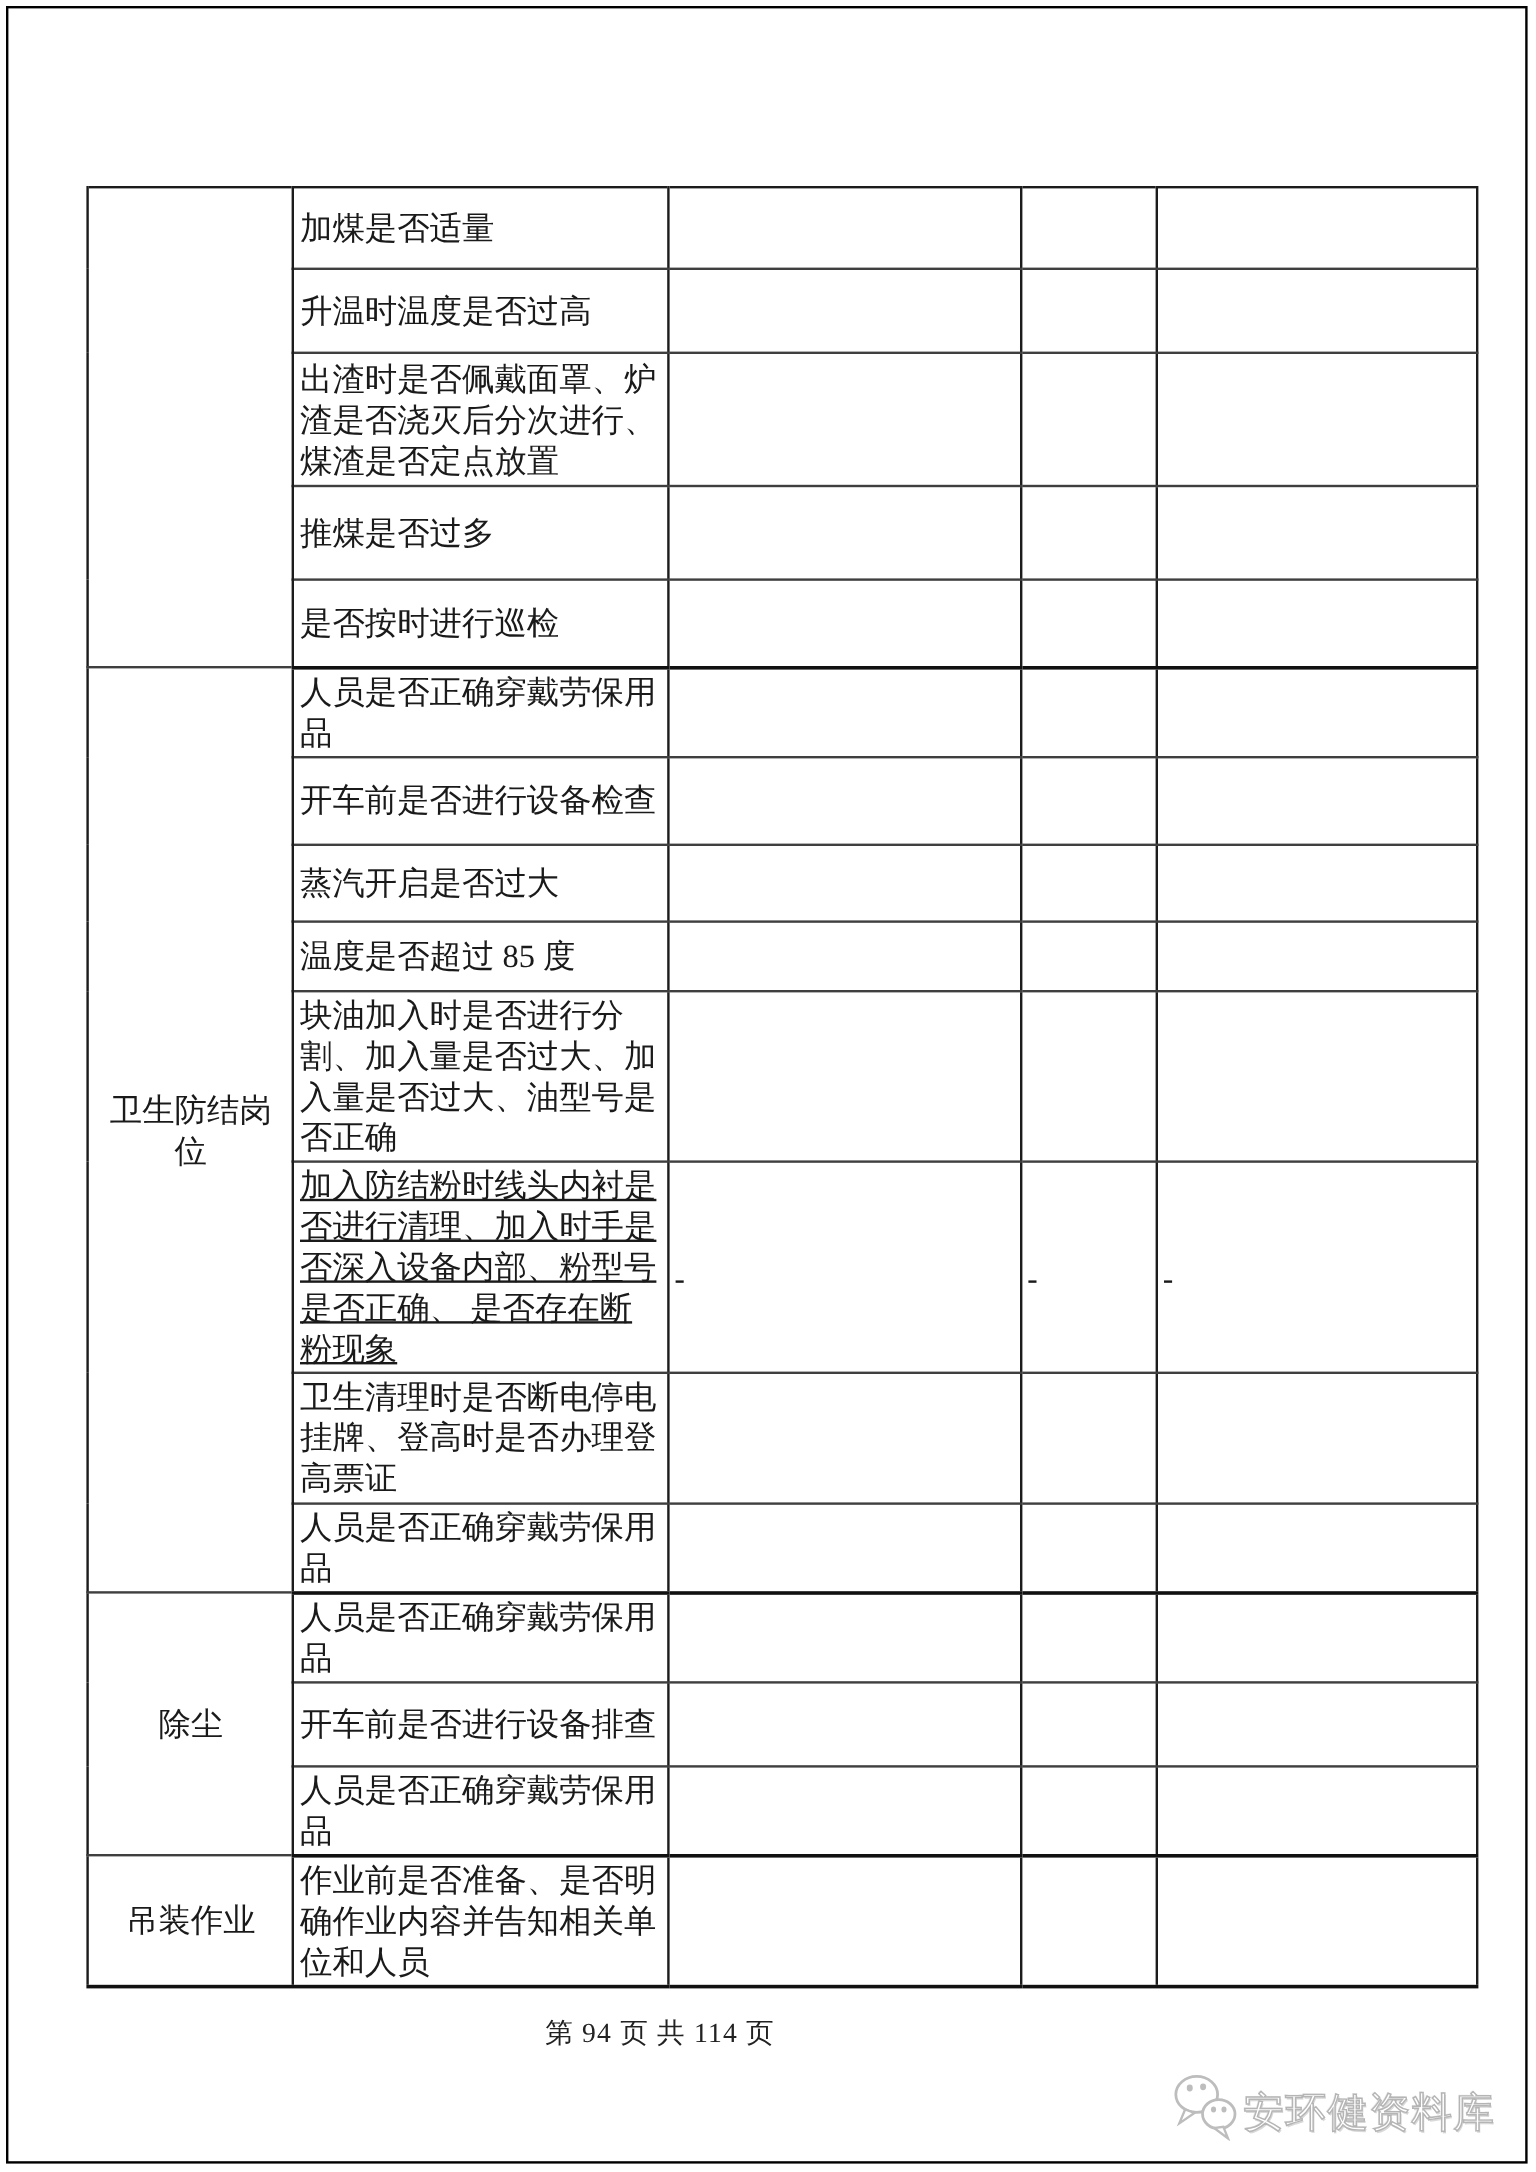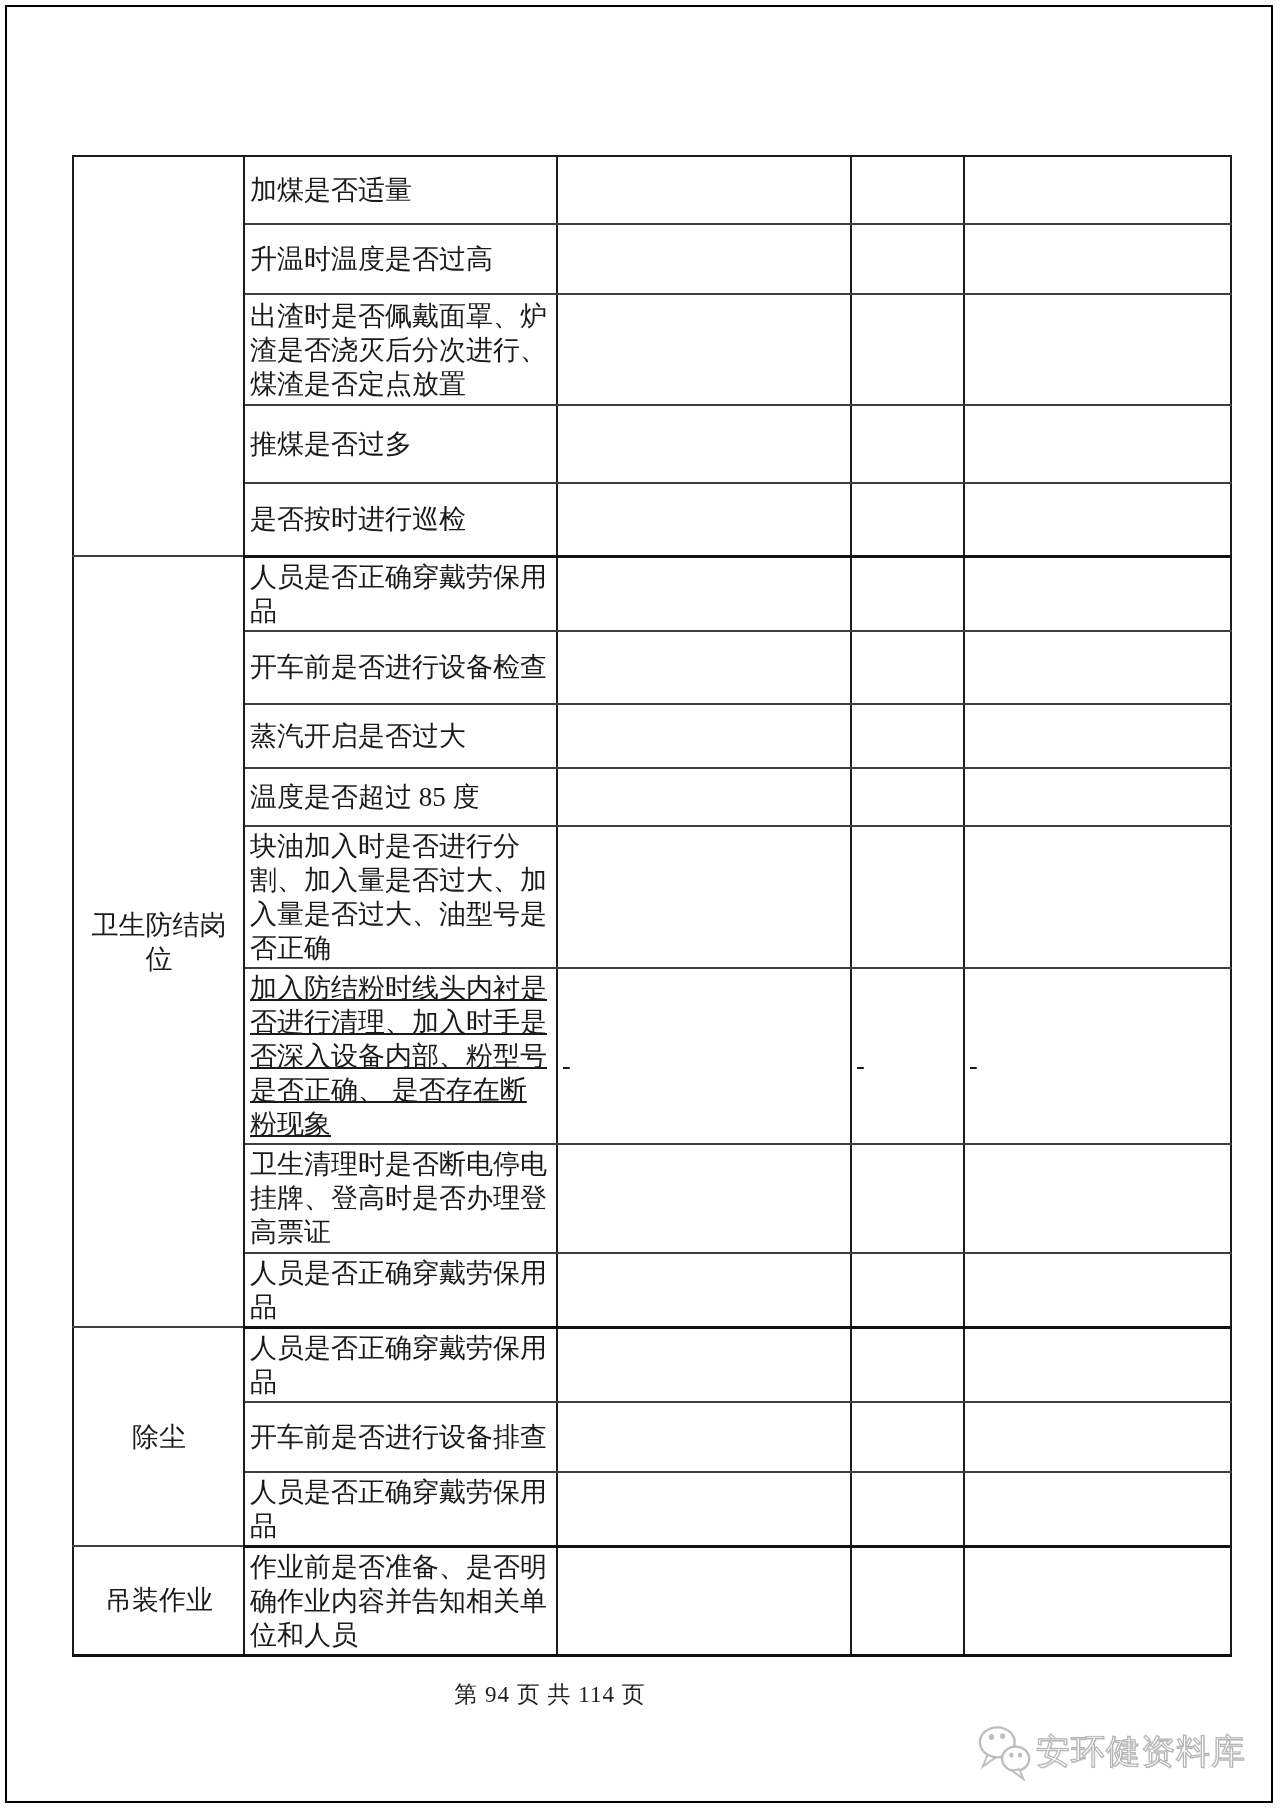--- a/index.html
+++ b/index.html
@@ -34,21 +34,21 @@
   td.cat{text-align:center;padding:2px 2px;margin-top:44px;}
   td.item{text-align:left;}
   
   .footer{
     position:absolute;left:0;top:1679px;width:1100px;
     text-align:center;font-size:23px;color:#222;letter-spacing:1px;
   }
   
   .watermark{
     position:absolute;right:34px;top:1720px;height:64px;
-    display:flex;align-items:center;gap:2px;
+    display:flex;align-items:flex-end;gap:2px;
   }
   .watermark .wm-text{
     font-size:34px;letter-spacing:1px;white-space:nowrap;
     color:#ffffff;
     -webkit-text-stroke:1.2px #b5b5b5;
     text-shadow:1px 1px 0 #d9d9d9, -1px -1px 0 #efefef;
     font-family:"Liberation Sans","DejaVu Sans",sans-serif;
   }
   .wm-icon{width:58px;height:58px;flex:0 0 auto;}
 </style>

